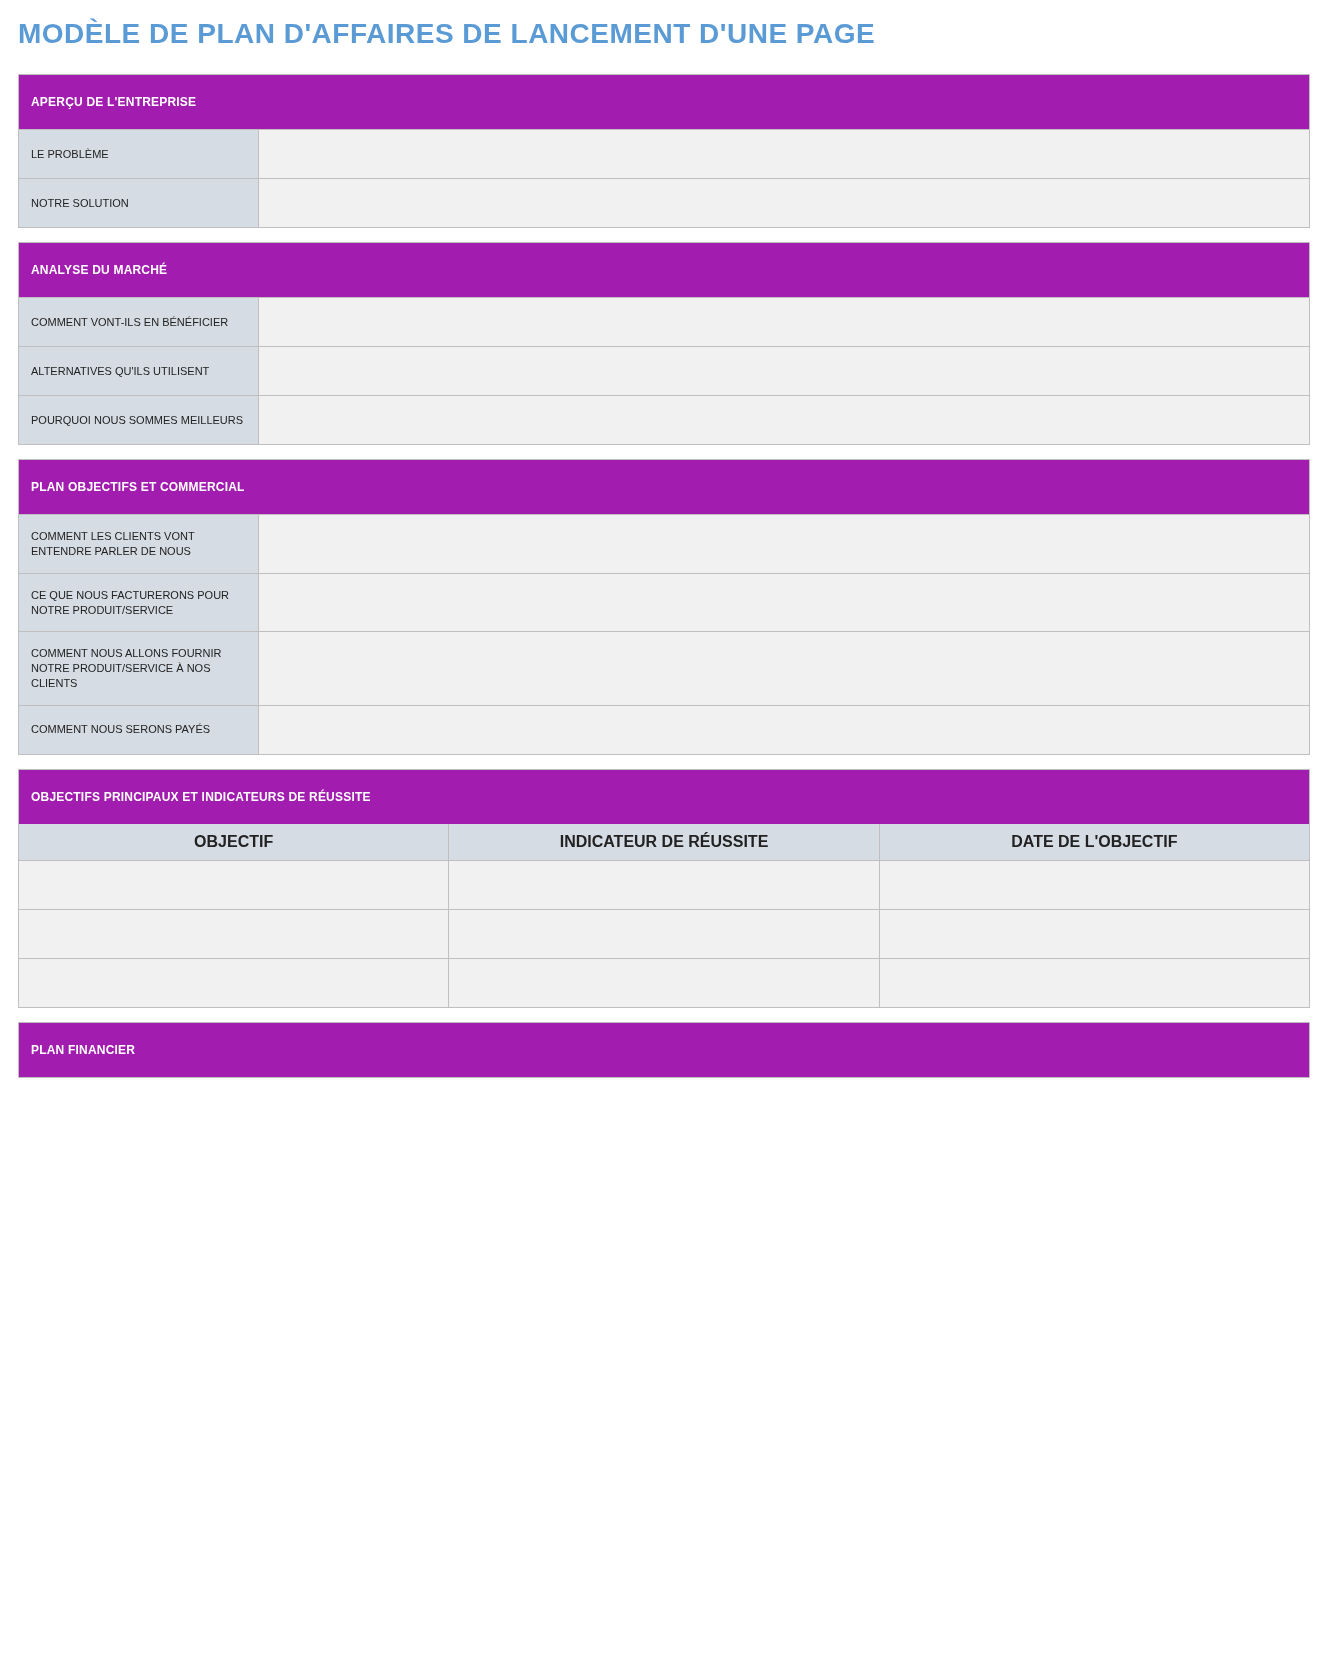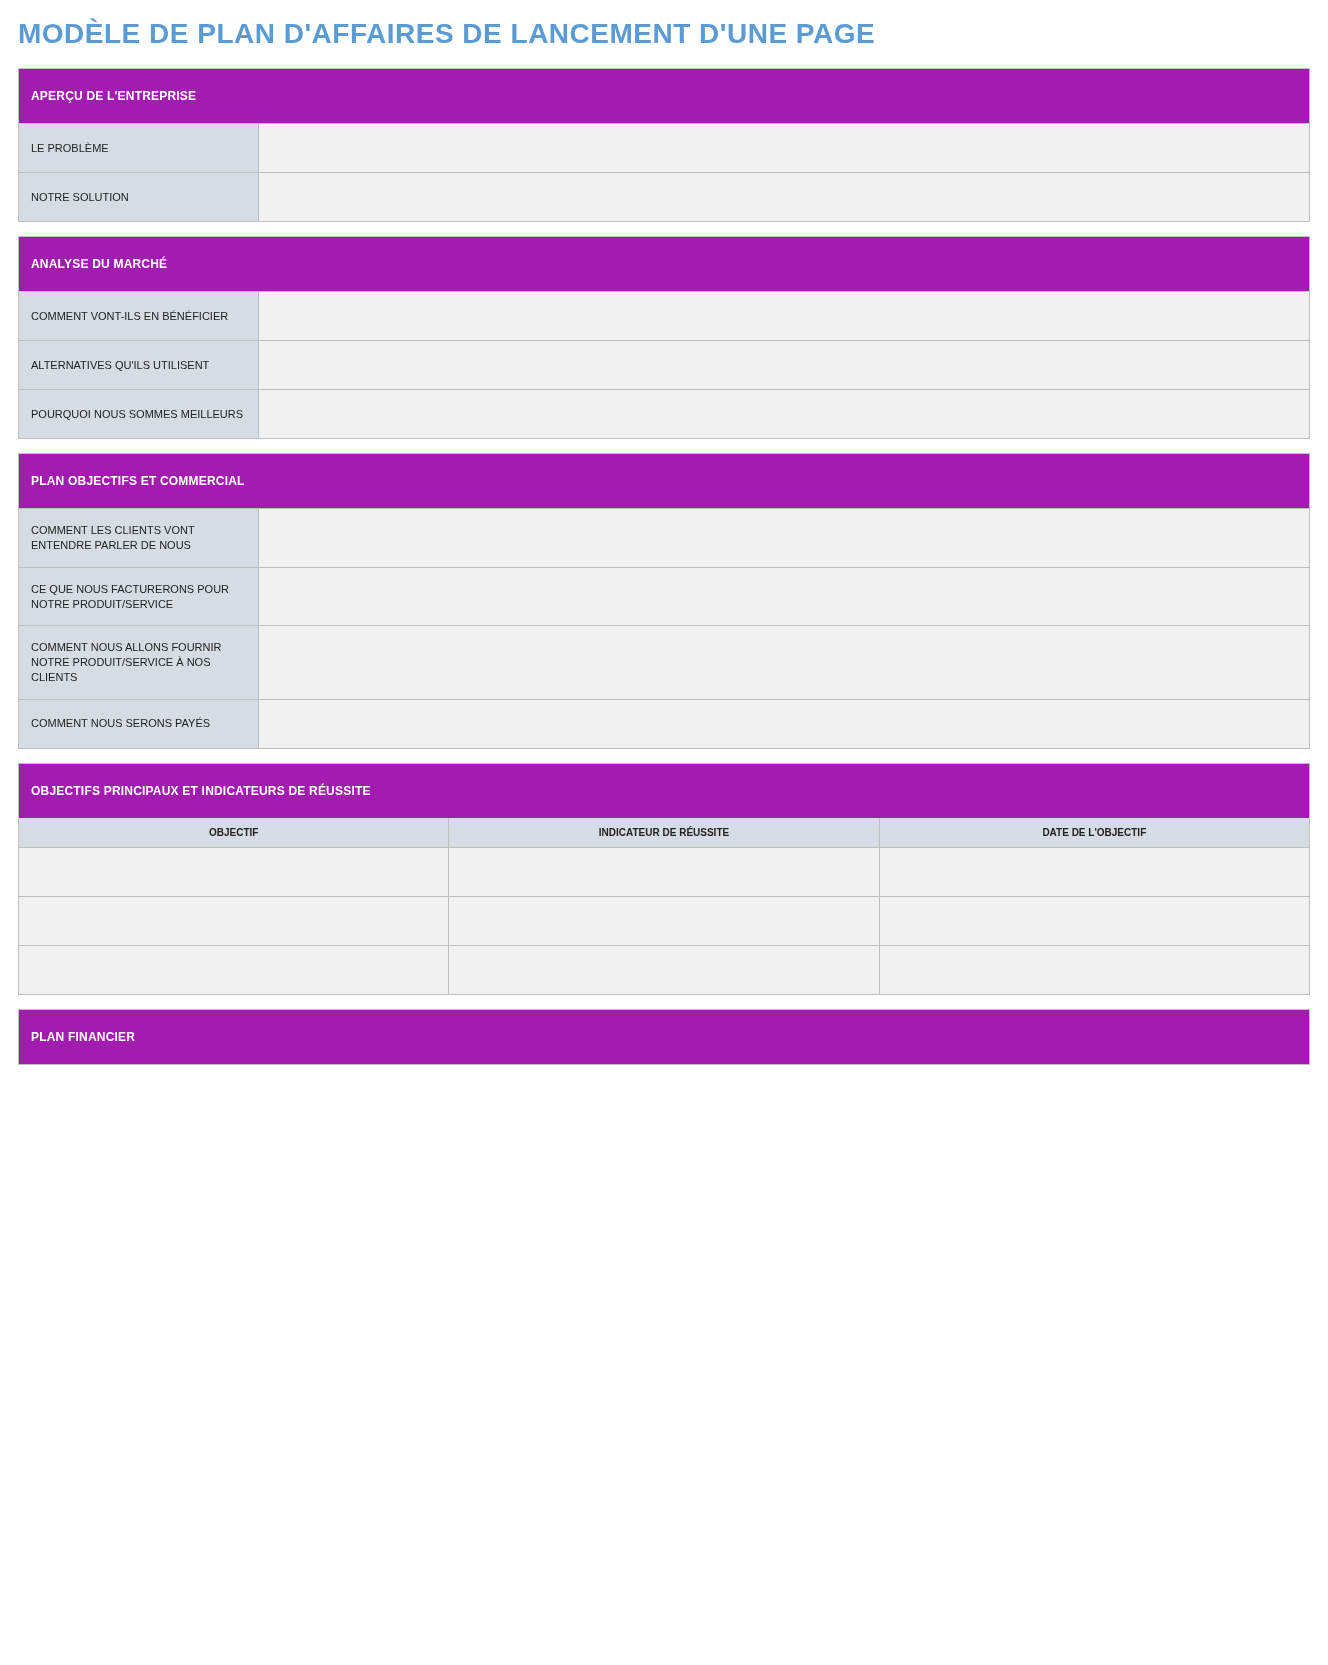--- a/index.html
+++ b/index.html
@@ -7,21 +7,21 @@
     font-family: Arial, Helvetica, sans-serif;
     background: #ffffff;
     padding: 18px;
     width: 1328px;
   }
   h1.page-title {
     color: #5B9BD5;
     font-size: 28px;
     font-weight: 700;
     letter-spacing: 0.5px;
-    margin-bottom: 18px;
+    margin-bottom: 24px;
   }
   .section {
     border: 1px solid #bfbfbf;
     margin-bottom: 14px;
   }
   .section-header {
     background: #a21caf;
     color: #ffffff;
     font-size: 12px;
     font-weight: 700;
@@ -59,21 +59,21 @@
   }
   .grid-header-row, .grid-row {
     display: flex;
     border-top: 1px solid #bfbfbf;
   }
   .grid-header-row:first-child { border-top: none; }
   .grid-th {
     flex: 1;
     background: #D6DCE4;
     padding: 9px 8px;
-    font-size: 10px;
+    font-size: 16px;
     font-weight: 700;
     text-align: center;
     border-right: 1px solid #bfbfbf;
     color: #222;
   }
   .grid-th:last-child { border-right: none; }
   .grid-td {
     flex: 1;
     background: #F1F1F1;
     min-height: 48px;

